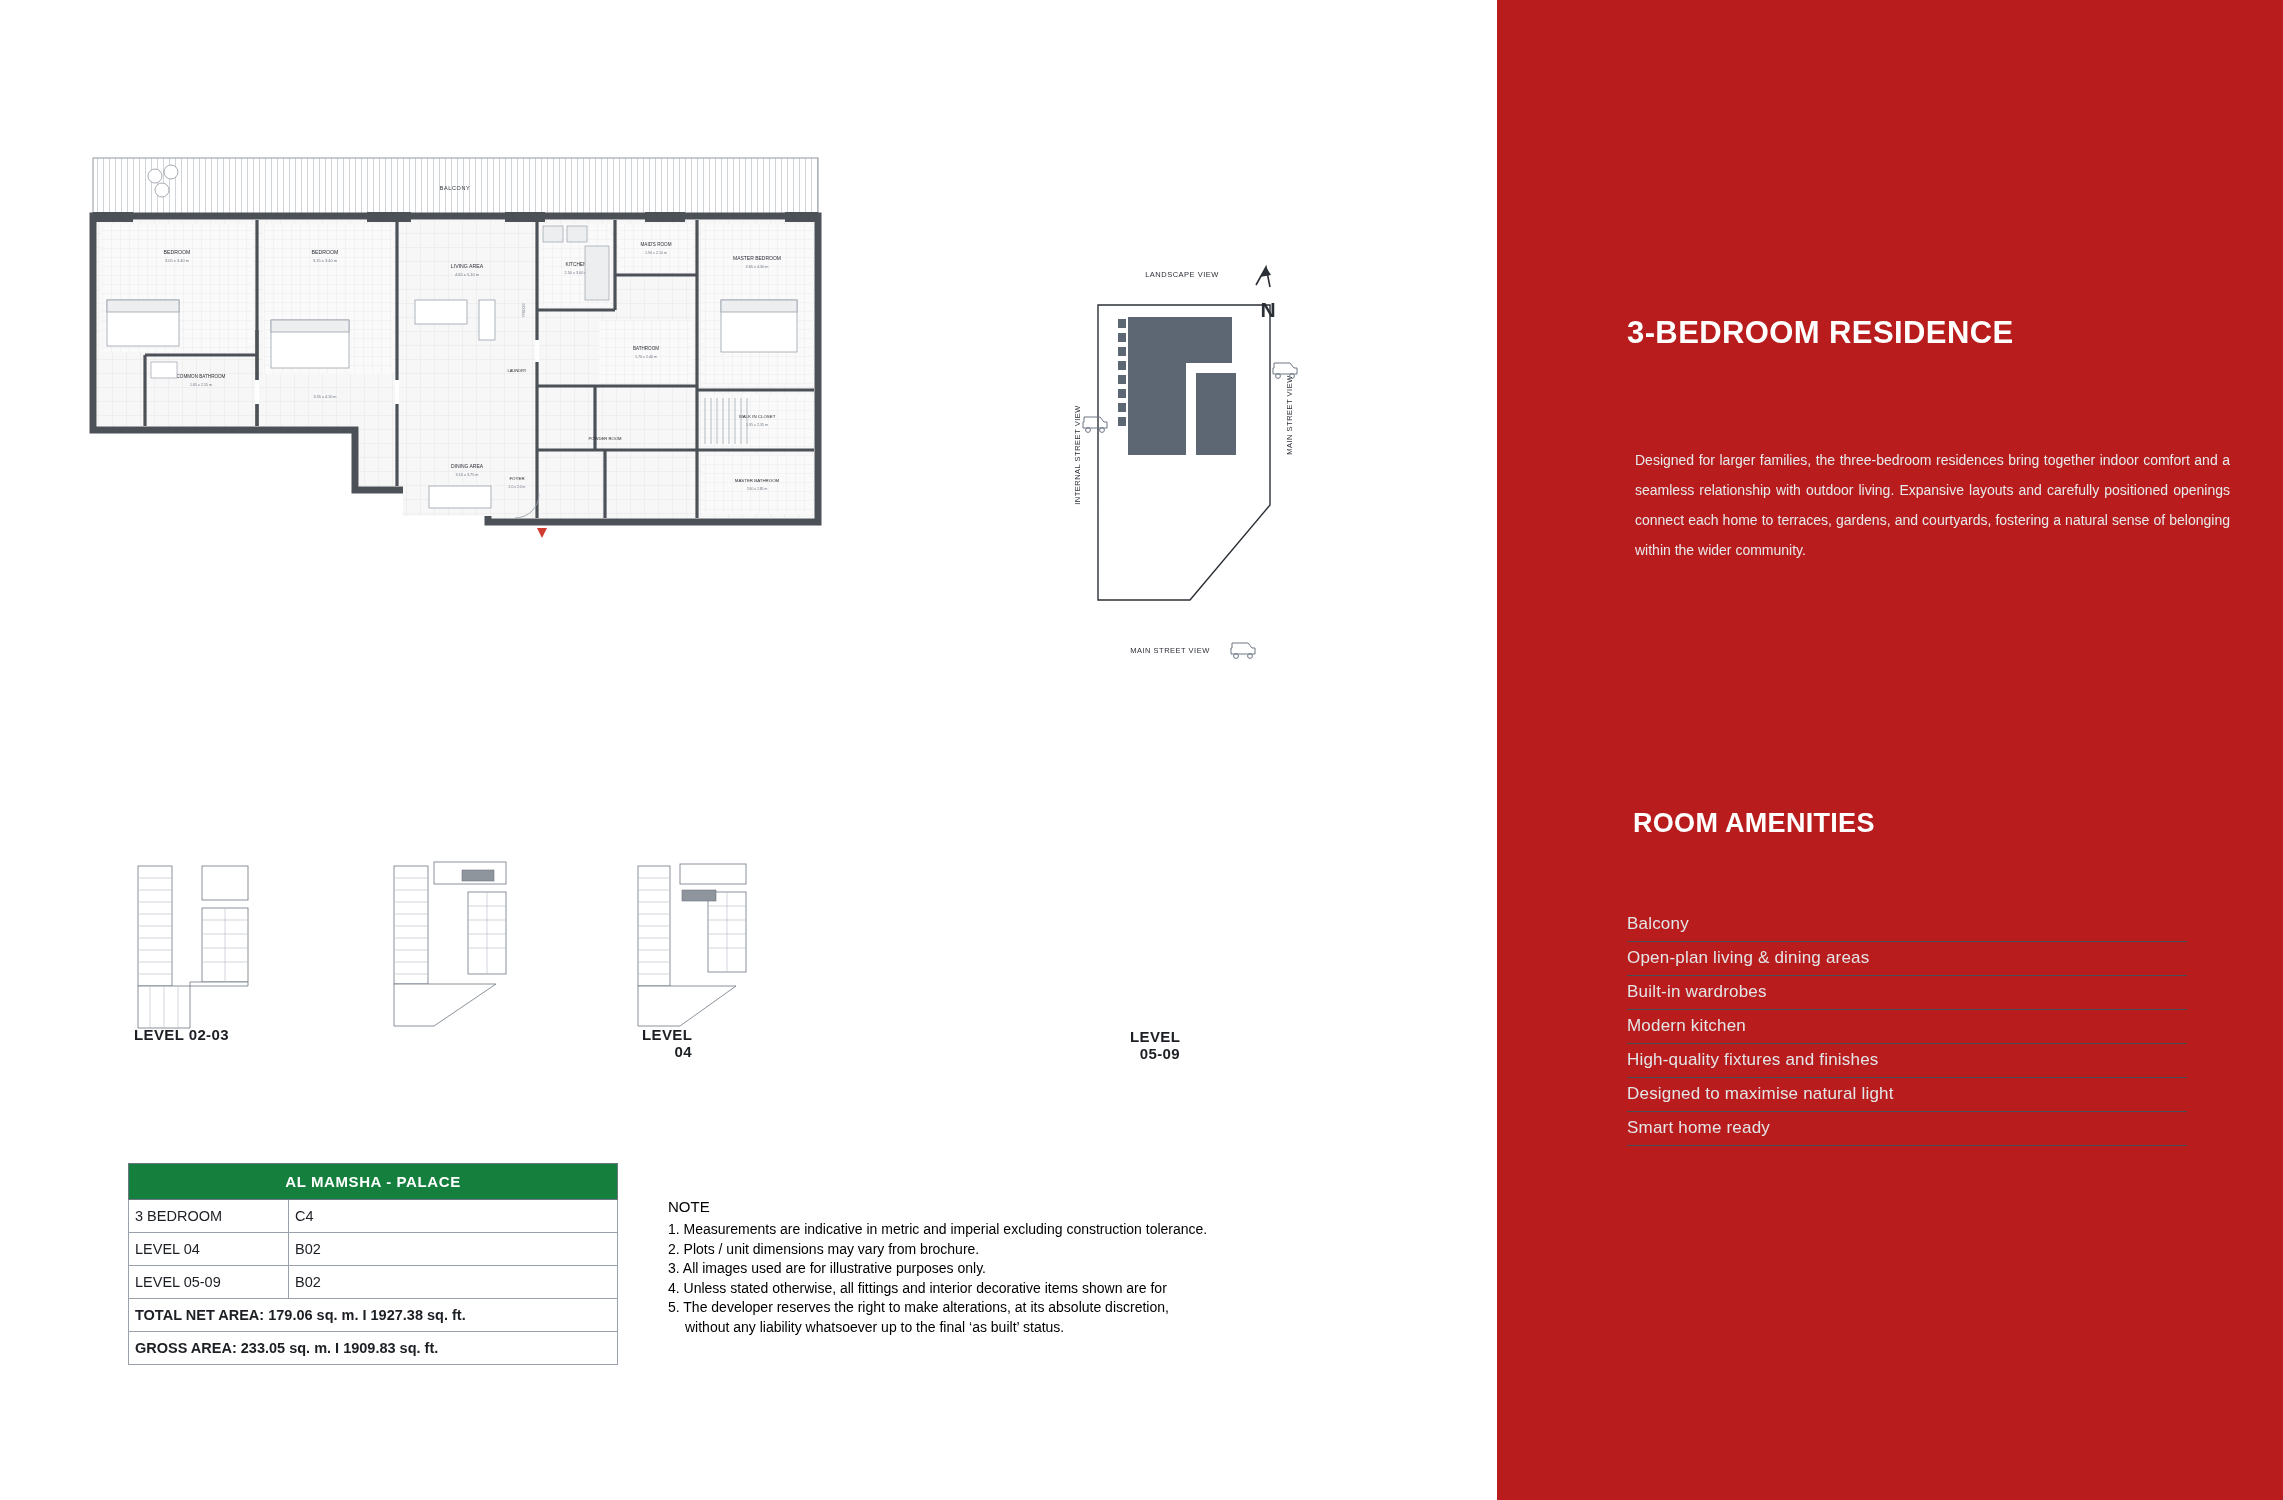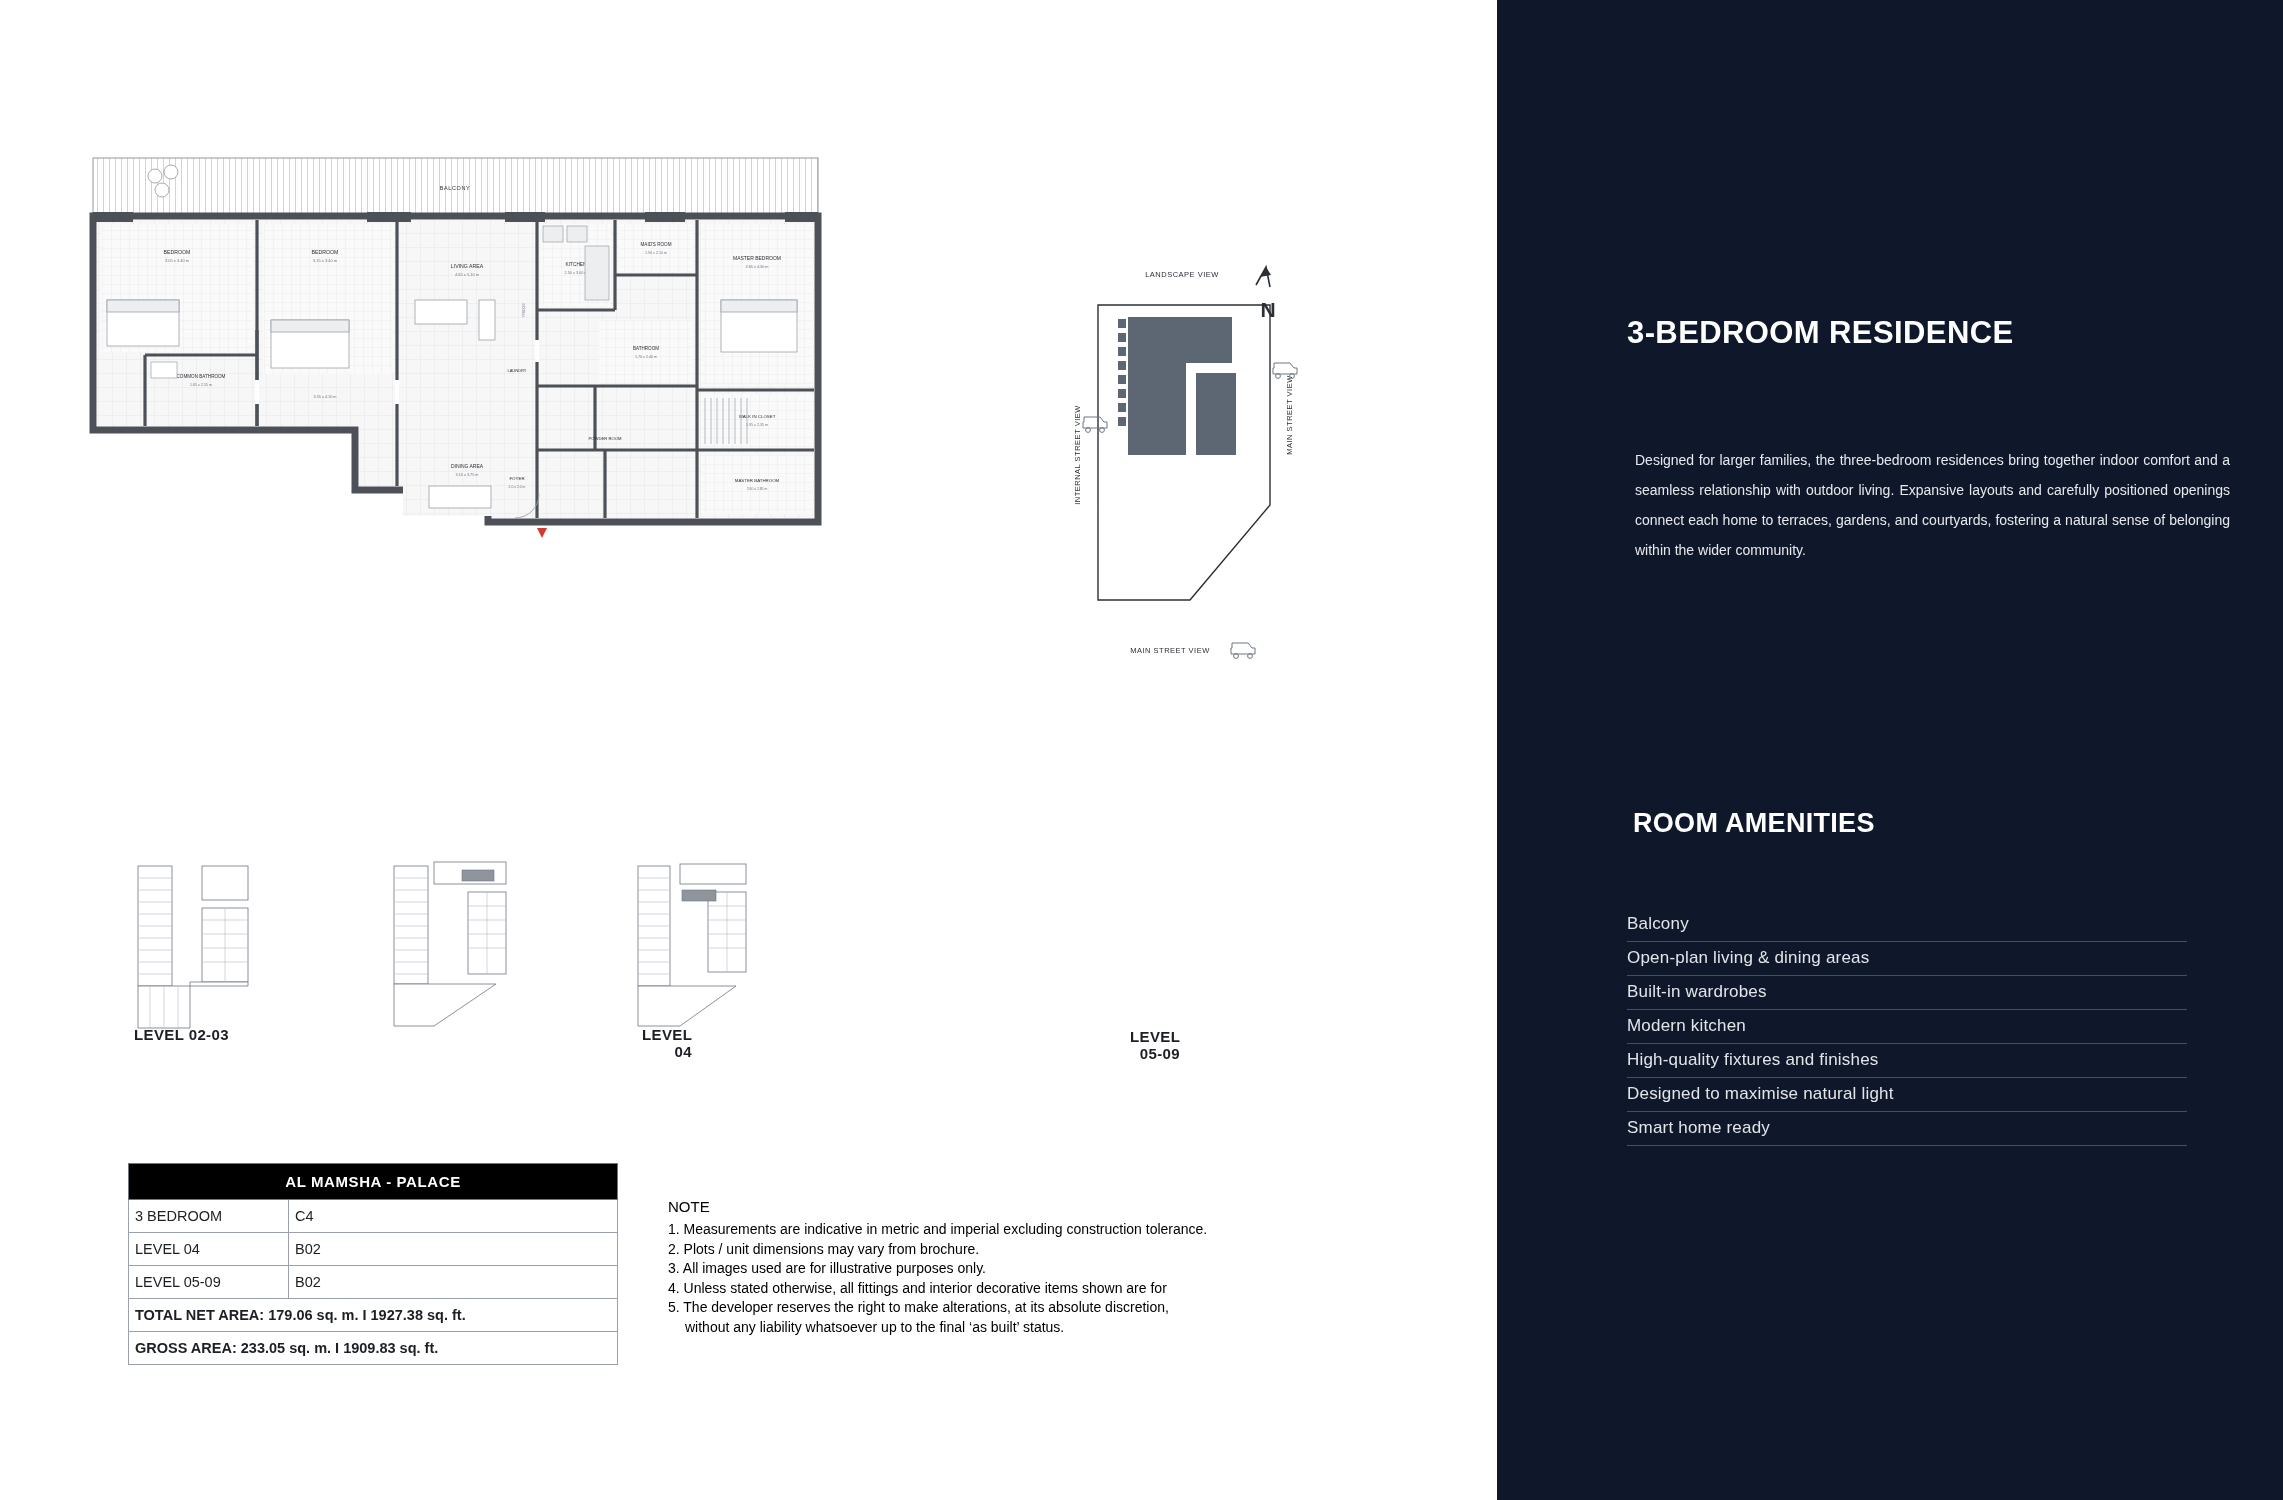--- a/index.html
+++ b/index.html
@@ -7,21 +7,21 @@
   body {
     width:2283px; height:1500px;
     background:#ffffff;
     font-family:"Liberation Sans", sans-serif;
     overflow:hidden;
     position:relative;
   }
   .page { position:relative; width:2283px; height:1500px; }
   .dark-panel {
     position:absolute; top:0; left:1497px; width:786px; height:1500px;
-    background:#0f172a;
+    background:#b91c1c;
   }
   .dp-title {
     position:absolute; left:130px; top:315px; width:620px;
     color:#ffffff; font-size:31px; font-weight:bold; letter-spacing:0.4px;
   }
   .dp-body {
     position:absolute; left:130px; top:445px; width:595px;
     color:#e8e9ec; font-size:14px; line-height:30px;
     text-align:justify; font-weight:300;margin-left:8px;
   }
@@ -57,21 +57,21 @@
   .level-label {
     position:absolute; font-size:15px; font-weight:bold; color:#1c1f24; letter-spacing:0.4px;
   }
 
   
   .unit-table {
     position:absolute; left:128px; top:1163px; width:490px;
     border-collapse:collapse; font-size:14.5px; color:#1c1f24;
   }
   .unit-table th {
-    background:#000000; color:#ffffff; font-size:15px; font-weight:bold;
+    background:#15803d; color:#ffffff; font-size:15px; font-weight:bold;
     padding:9px 0; letter-spacing:0.6px; border:1px solid #6d7683;
   }
   .unit-table td {
     border:1px solid #9aa1ab; padding:8px 6px; text-align:left; font-size:14.5px;
   }
   .unit-table td.lbl { width:160px; font-weight:normal; }
   .unit-table td.span { font-weight:bold; font-size:14.5px; }
 
   
   .note { position:absolute; left:668px; top:1198px; width:720px; color:#000000; }

